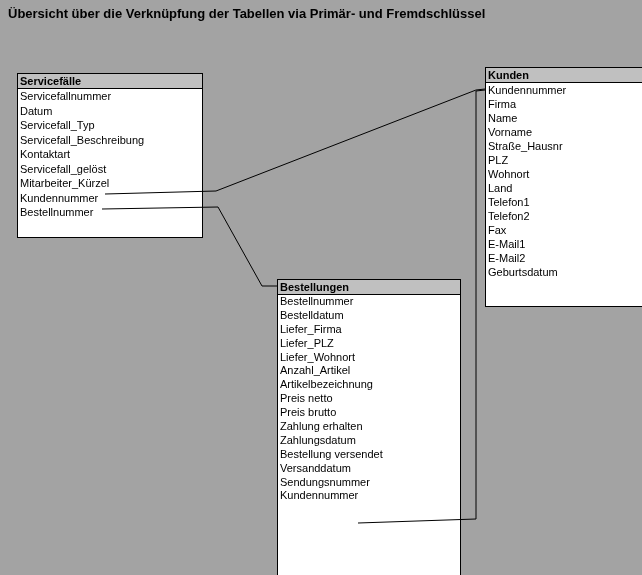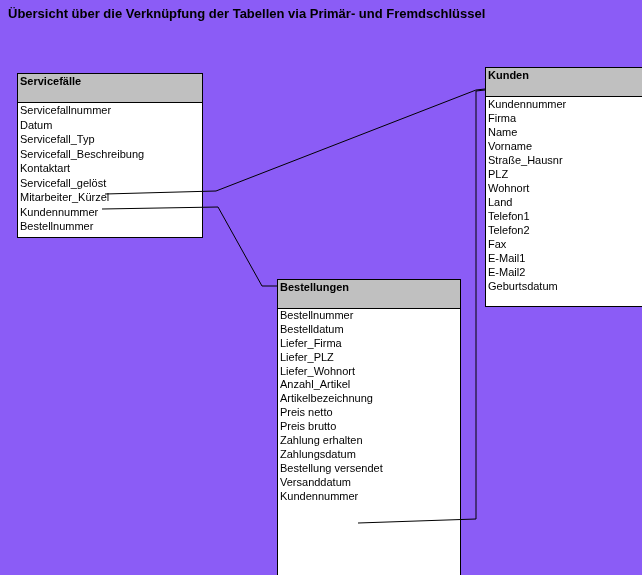--- a/index.html
+++ b/index.html
@@ -4,21 +4,21 @@
 <style>
   html, body {
     margin: 0;
     padding: 0;
     background: #ffffff;
   }
   .canvas {
     position: relative;
     width: 642px;
     height: 575px;
-    background: #8b5cf6;
+    background: #a3a3a3;
     overflow: hidden;
     font-family: "Liberation Sans", sans-serif;
     color: #000000;
   }
   .title {
     position: absolute;
     left: 8px;
     top: 6px;
     font-size: 13px;
     font-weight: bold;
@@ -29,21 +29,21 @@
     box-sizing: border-box;
     border: 1px solid #000000;
     background: #ffffff;
   }
   .table-header {
     box-sizing: border-box;
     background: #c0c0c0;
     border-bottom: 1px solid #000000;
     font-size: 11px;
     font-weight: bold;
-    height: 29px;
+    height: 15px;
     line-height: 14px;
     padding-left: 2px;
     white-space: nowrap;
     overflow: hidden;
   }
   .table-fields {
     overflow: hidden;
   }
   .field {
     font-size: 11px;
@@ -120,20 +120,21 @@
         <div class="field">Liefer_PLZ</div>
         <div class="field">Liefer_Wohnort</div>
         <div class="field">Anzahl_Artikel</div>
         <div class="field">Artikelbezeichnung</div>
         <div class="field">Preis netto</div>
         <div class="field">Preis brutto</div>
         <div class="field">Zahlung erhalten</div>
         <div class="field">Zahlungsdatum</div>
         <div class="field">Bestellung versendet</div>
         <div class="field">Versanddatum</div>
+        <div class="field">Sendungsnummer</div>
         <div class="field">Kundennummer</div>
       </div>
   </div>
 
   <svg class="links" width="642" height="575">
     <polyline points="105,194 216,191 476,90 485,89"></polyline>
     <polyline points="102,209 218,207 262,286 277,286"></polyline>
     <polyline points="358,523 476,519 476,91 485,90"></polyline>
   </svg>
 

